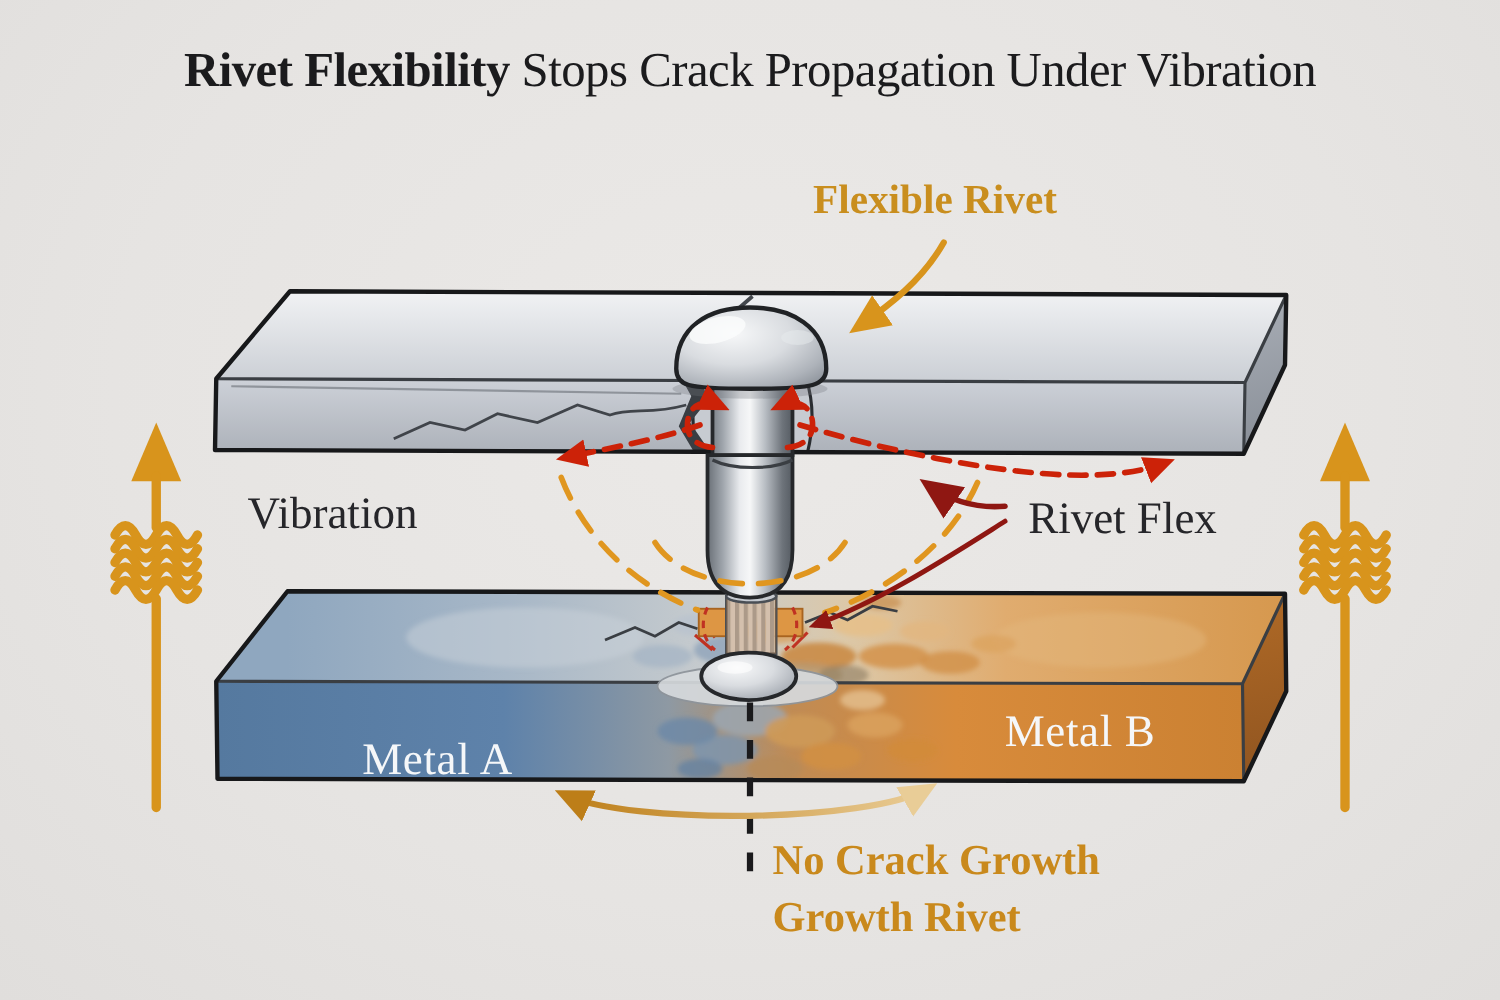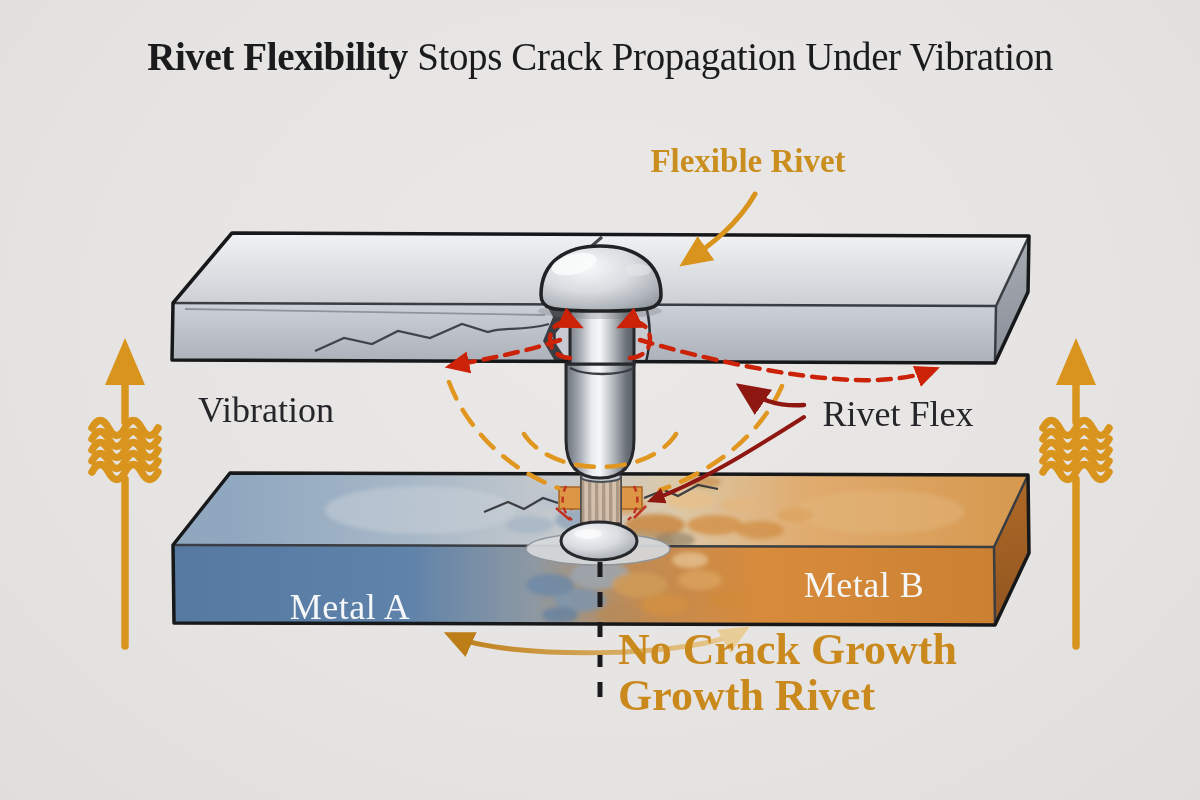--- a/index.html
+++ b/index.html
@@ -17,21 +17,21 @@
   #title .t-bold{font-weight:700;}
   #title .t-rest{font-weight:400;}
   .gold-callout{color:#C98E1E;font-weight:600;}
   #flexible-rivet{left:748px;top:161px;font-size:33px;}
   #vibration{left:266px;top:410px;font-size:36px;color:#26262A;font-weight:500;}
   #rivet-flex{left:898px;top:414px;font-size:36px;color:#26262A;font-weight:500;}
   .metal-lbl{font-size:36px;color:#F5F7F9;font-weight:500;letter-spacing:0.5px;}
   #metal-a{left:350px;top:587px;margin-top:20px;}
   #metal-b{left:864px;top:585px;}
   #no-crack{
-    position:absolute;left:618px;top:627px;font-size:44px;line-height:46px;
+    position:absolute;left:618px;top:666px;font-size:34px;line-height:46px;
     color:#C9891C;font-weight:600;
   }
 </style>
 </head>
 <body>
 
 <div class="canvas">
 
   <svg width="1200" height="800" viewBox="0 0 1200 800">
     <defs>

